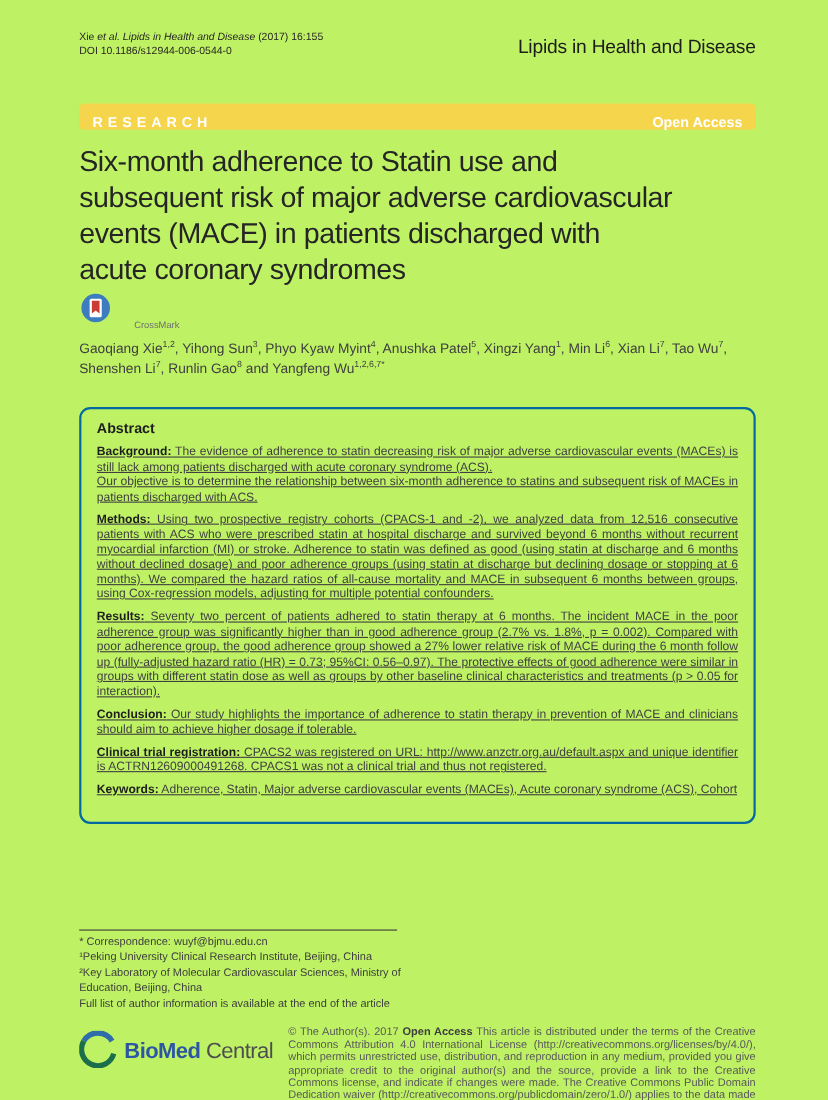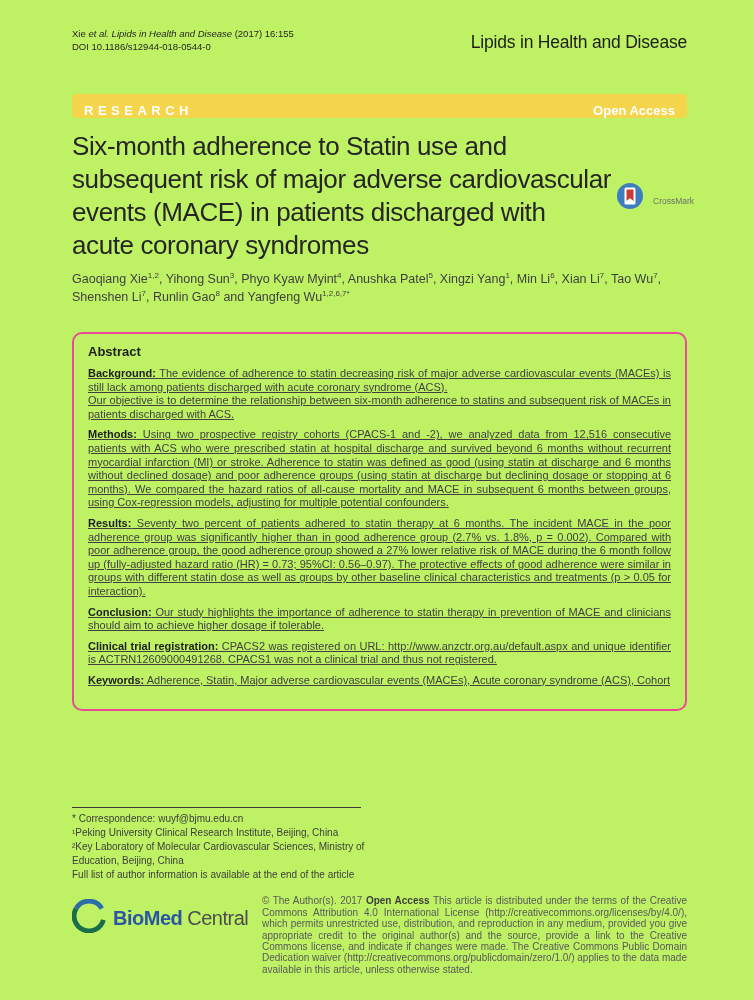--- a/index.html
+++ b/index.html
@@ -19,35 +19,35 @@
 
   
   .banner {
     margin-top: 41px; height: 24px; background: #f5d54c; border-radius: 4px;
     display: flex; justify-content: space-between; align-items: flex-end;
     padding: 0 12px; color: #ffffff; font-weight: bold; font-size: 13px;
   }
   .banner .research { letter-spacing: 4.5px; }
 
   
-  .title-row { display: flex; justify-content: space-between; margin-top: 12px; }
+  .title-row { display: flex; justify-content: space-between; margin-top: 12px; flex-direction: column; }
   .article-title {
     width: 540px; font-size: 26px; line-height: 33px; color: #252525;
     font-weight: 400; letter-spacing: -0.4px;
   }
-  .crossmark { width: 72px; padding-top: 3px; display: flex; align-items: center; gap: 8px; }
+  .crossmark { width: 72px; padding-top: 3px; display: flex; align-items: flex-end; gap: 20px; }
   .crossmark-label { font-size: 8.5px; color: #6d6e71; padding-top: 7px; }
 
   
   .authors { margin-top: 9px; font-size: 12.5px; line-height: 17.5px; color: #3f3f3f; width: 610px; }
   .authors sup { font-size: 8px; line-height: 0; text-align: center; }
 
   
   .abstract-box {
-    margin-top: 26px; border: 2px solid #ec4899; border-radius: 10px;
+    margin-top: 26px; border: 2px solid #0369a1; border-radius: 10px;
     padding: 10px 14px 20px 14px; color: #404040;
   }
   .abstract-heading { font-size: 13px; font-weight: bold; color: #1e1e1e; margin-bottom: 8px; }
   .abs-section {
     font-size: 11px; line-height: 13.6px; text-align: justify;
     margin-bottom: 7px; white-space: pre-line; text-decoration: underline;
   }
   .abs-section:last-child { margin-bottom: 2px; }
   .abs-label { font-weight: bold; color: #1e1e1e; }
 
@@ -66,21 +66,21 @@
 </style>
 </head>
 <body>
 
 <div class="page">
   <div class="content">
 
     <div class="header-row">
       <div class="citation">
         <div><span>Xie </span><span class="ital">et al. Lipids in Health and Disease</span><span> (2017) 16:155</span></div>
-        <div>DOI 10.1186/s12944-018-0544-0</div>
+        <div>DOI 10.1186/s12944-006-0544-0</div>
       </div>
       <div class="journal-name">Lipids in Health and Disease</div>
     </div>
 
     <div class="banner">
       <span class="research">RESEARCH</span>
       <span>Open Access</span>
     </div>
 
     <div class="title-row">

